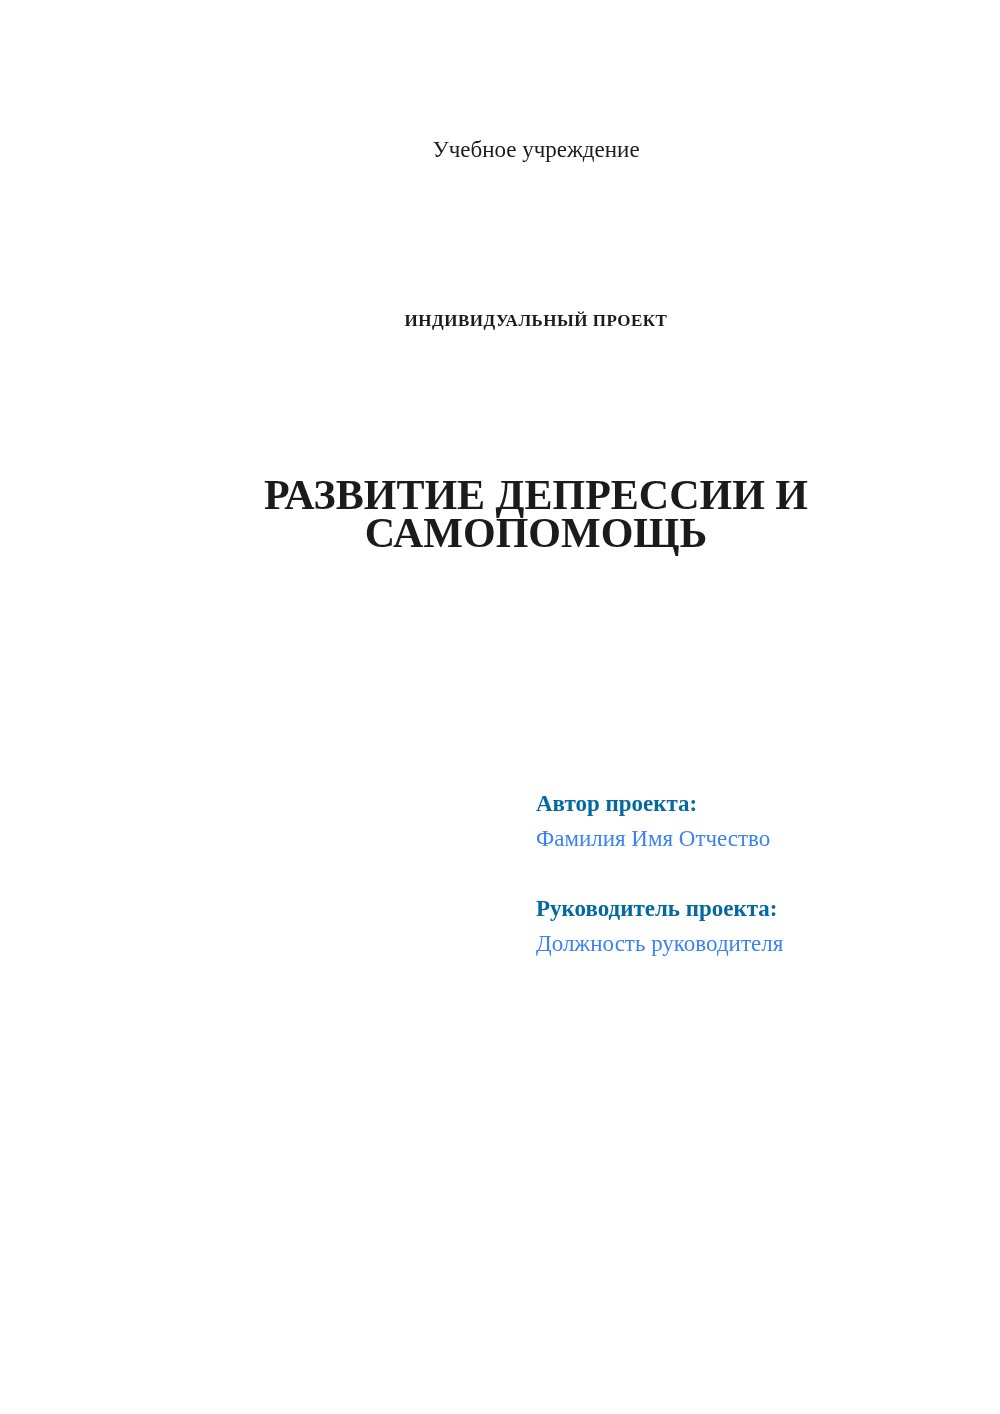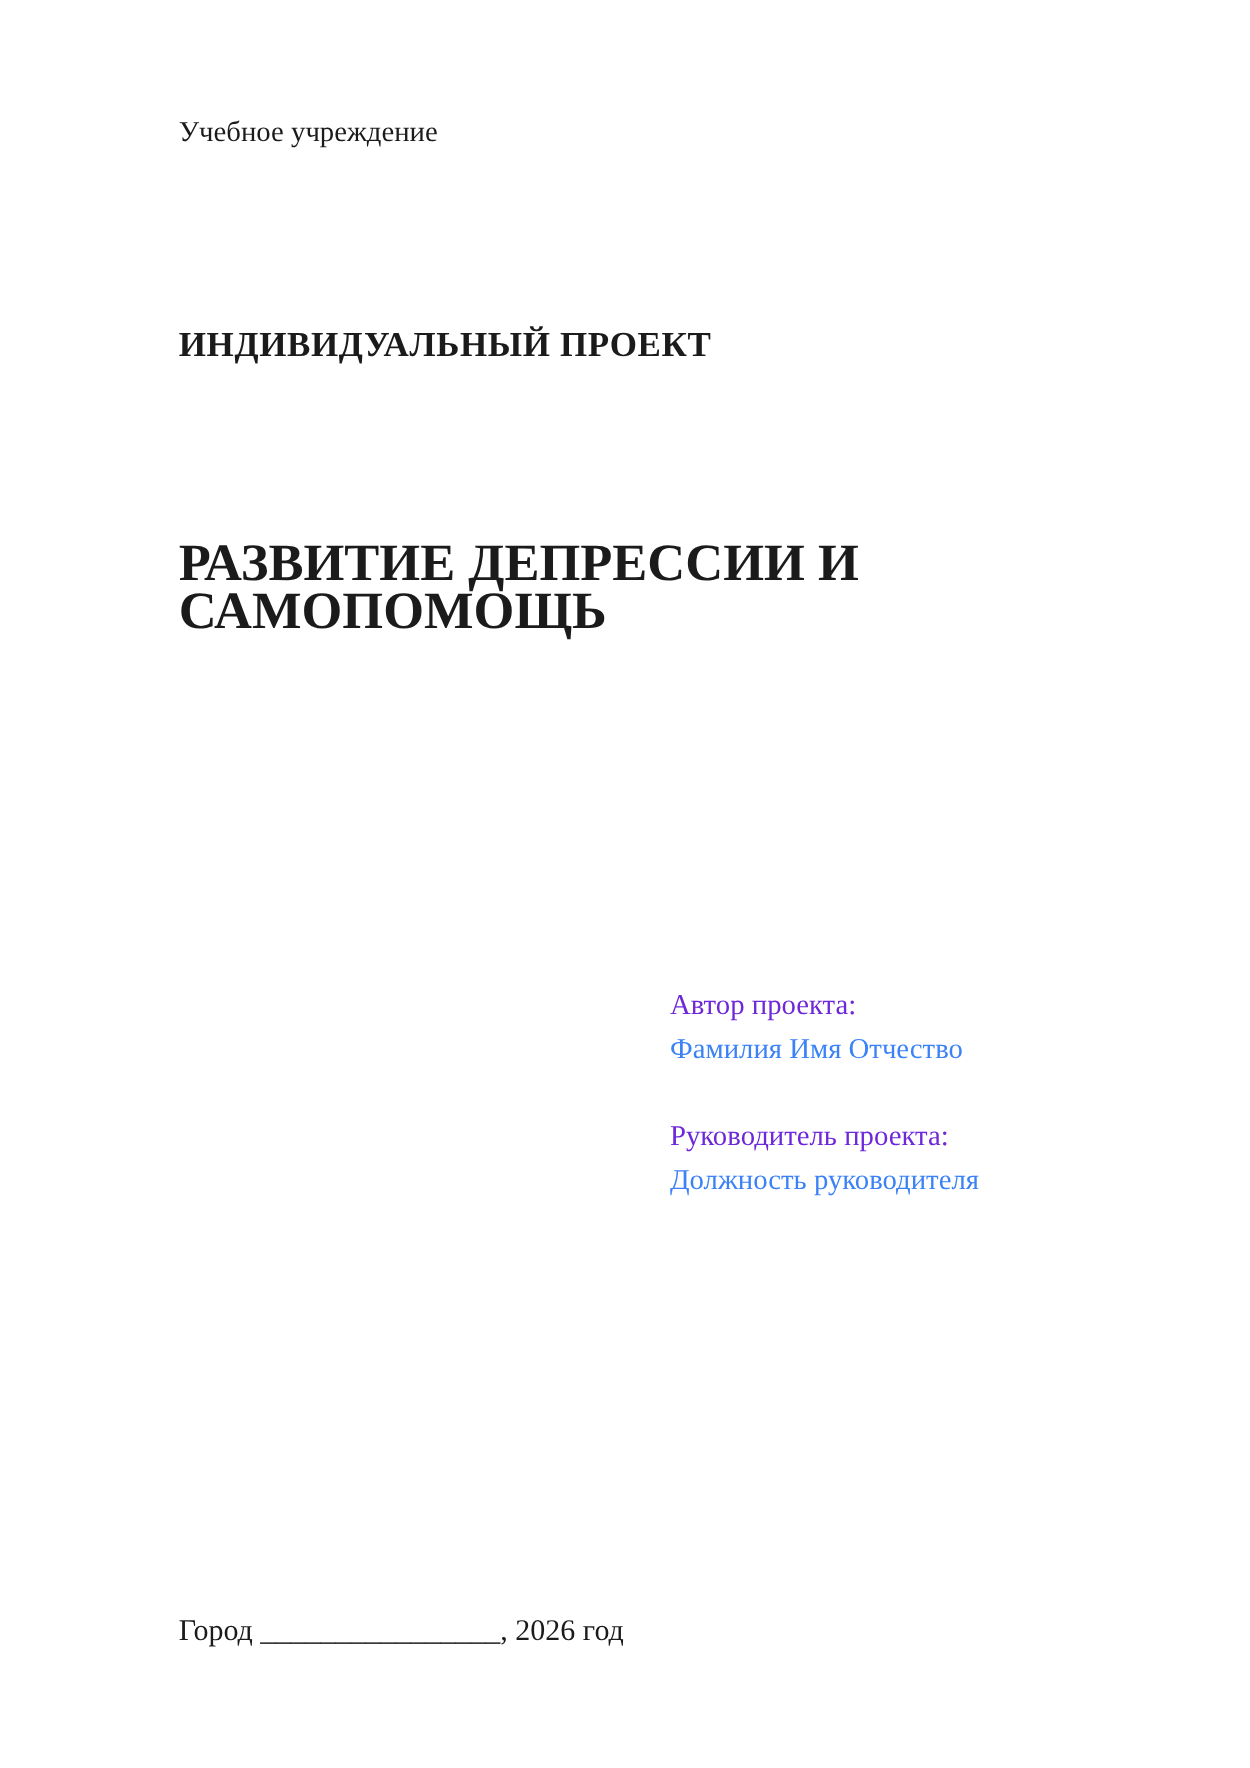--- a/index.html
+++ b/index.html
@@ -14,29 +14,31 @@
     background: #ffffff;
     font-family: "Liberation Serif", "DejaVu Serif", serif;
     color: #1b1b1b;
     overflow: hidden;
   }
   
   .centered-block {
     position: absolute;
     left: 143px;
     width: 786px;
+    text-align: center;
+    margin-top: 44px;
   }
   .institution {
     top: 88px;
     font-size: 23px;
     line-height: 35px;
   }
   .project-type {
     top: 259px;
-    font-size: 28px;
+    font-size: 17px;
     font-weight: bold;
     line-height: 35px;
     letter-spacing: 0.5px;
   }
   .doc-title {
     top: 432px;
     font-size: 42px;
     font-weight: bold;
     line-height: 38px;
   }
@@ -49,21 +51,22 @@
     left: 536px;
     top: 786px;
     text-align: left;
     font-size: 23px;
     line-height: 35px;
   }
   .credits .line {
     white-space: nowrap;
   }
   .credits .label {
-    color: #6d28d9;
+    color: #0369a1;
+    font-weight: bold;
   }
   .credits .placeholder {
     color: #3b82f6;
   }
   .credits .supervisor-label {
     margin-top: 35px;
   }
   .footer-line {
     top: 1288px;
     font-size: 24px;
@@ -83,15 +86,14 @@
     <span class="title-inner">РАЗВИТИЕ ДЕПРЕССИИ И САМОПОМОЩЬ</span>
   </div>
 
   <div class="credits">
     <div class="line label">Автор проекта:</div>
     <div class="line placeholder">Фамилия Имя Отчество</div>
     <div class="line label supervisor-label">Руководитель проекта:</div>
     <div class="line placeholder">Должность руководителя</div>
   </div>
 
-  <div class="centered-block footer-line">Город ________________, 2026 год</div>
 
 </div>
 
 </body></html>

